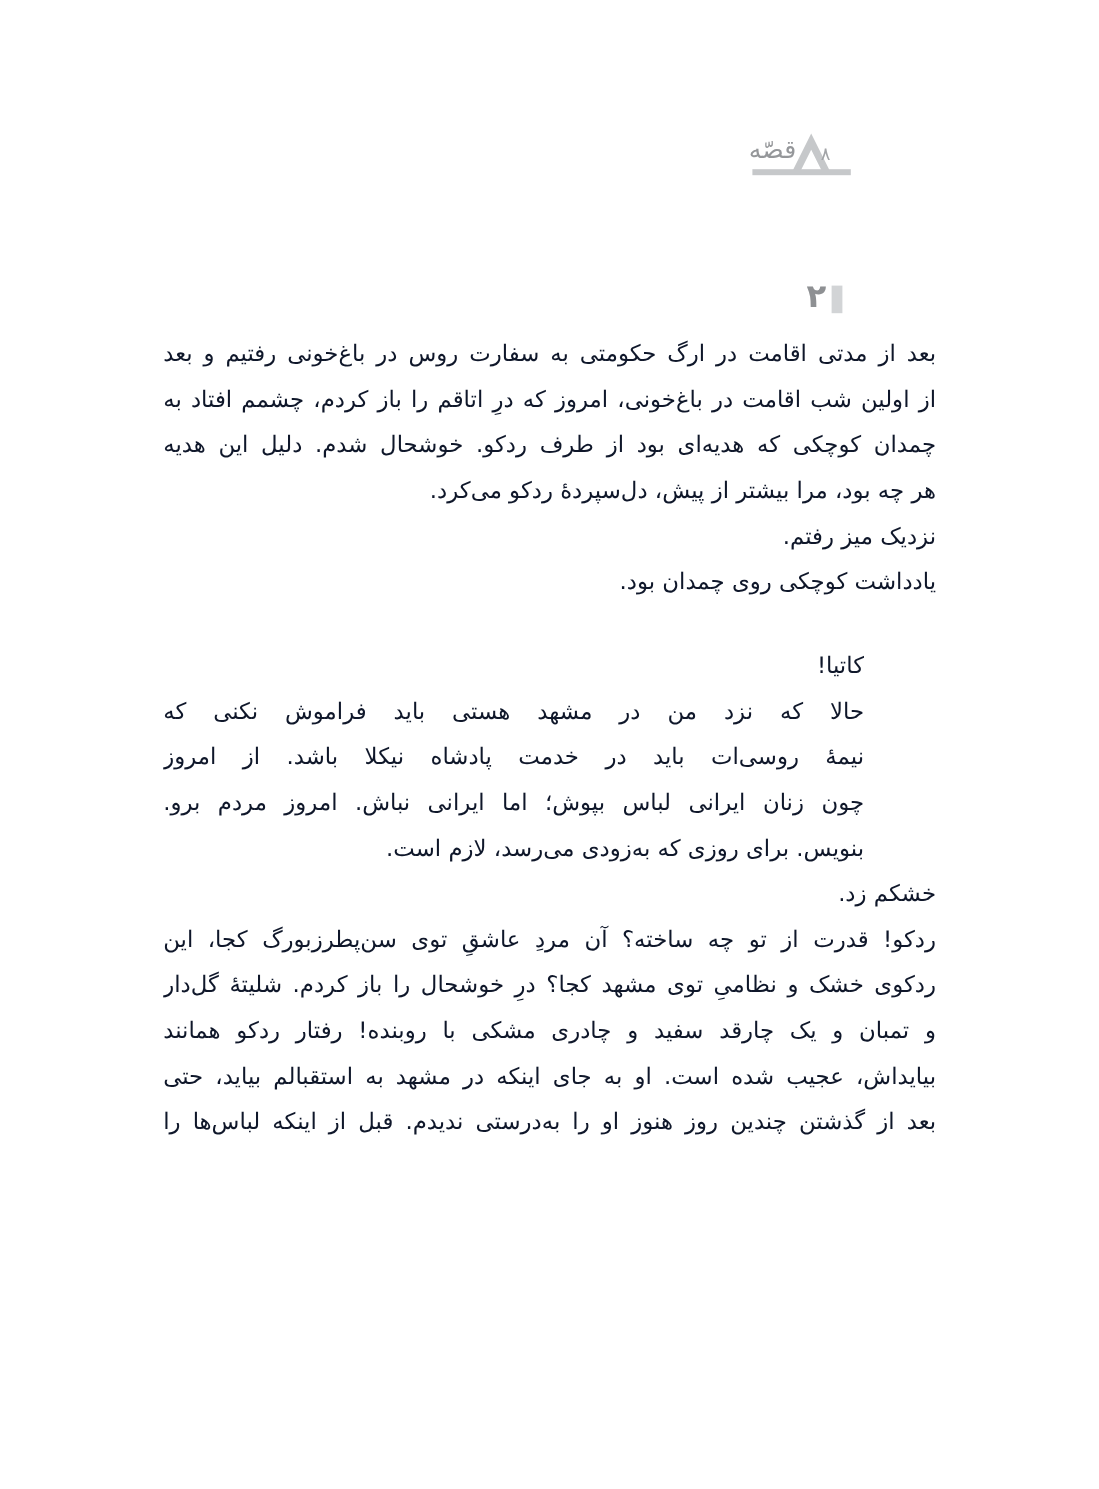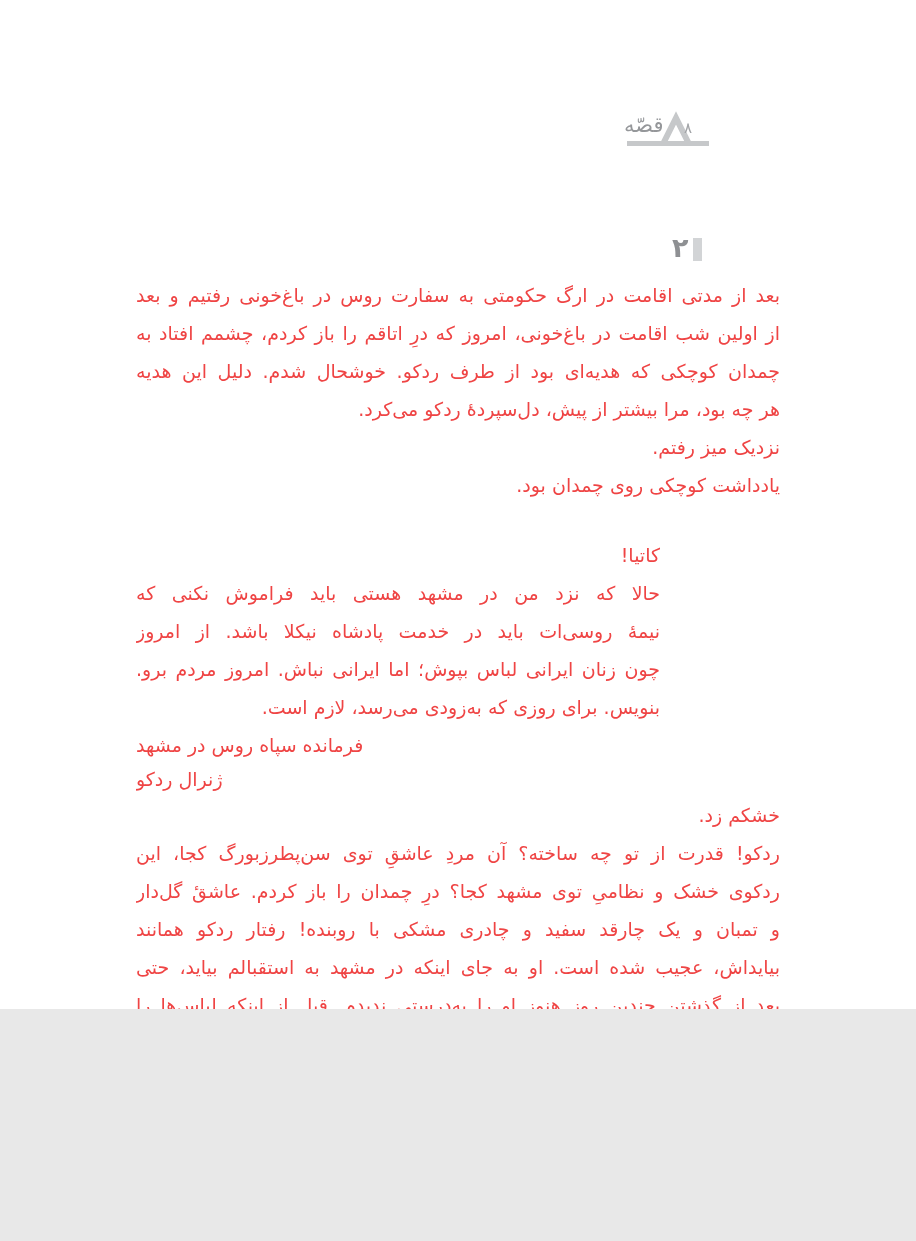--- a/index.html
+++ b/index.html
@@ -1,18 +1,18 @@
 <!DOCTYPE html>
 <html lang="fa"><head>
 <meta charset="utf-8">
 <style>
   html,body { margin:0; padding:0; background:#e8e8e8; }
   .page {
     position:relative;
-    width:916px; height:1009px;
+    width:916px; height:1241px;
     margin:0 auto;
     background:#ffffff;
     font-family:"DejaVu Sans", sans-serif;
     overflow:hidden;
   }
 
   
   .running-head { position:absolute; left:0; top:0; width:916px; height:160px; }
   .head-title {
     position:absolute; left:624px; top:112px;
@@ -42,36 +42,36 @@
   }
   .section-bar {
     display:inline-block; width:9px; height:23px;
     background:#d2d4d6; margin-top:3px;
   }
 
   
   .text-block {
     position:absolute; left:136px; top:276px; width:644px;
     direction:rtl;
-    font-size:19px; line-height:38px; color:#ef4444;
+    font-size:19px; line-height:38px; color:#0f172a;
   }
   .line, .single {
     height:38px; overflow:hidden;
     text-align:justify; text-align-last:justify;
   }
   .single { text-align-last:right; }
   .line.last { text-align-last:right; }
 
   
   .p1 .line.last { }
   
   .p5 .line.last { text-align-last:justify; }
 
   
-  .letter { margin-top:32px; margin-right:120px; }
+  .letter { margin-top:32px; margin-right:60px; }
   .salutation { text-align-last:right; }
   .signature {
     margin-top:2px; line-height:34px;
     text-align:left;
   }
   .sig-line { height:34px; overflow:hidden; }
 </style>
 </head>
 <body>
 
@@ -105,30 +105,26 @@
     <div class="single">یادداشت کوچکی روی چمدان بود.</div>
 
     <section class="letter">
       <div class="single salutation">کاتیا!</div>
       <div class="para letter-body">
           <div class="line">حالا که نزد من در مشهد هستی باید فراموش نکنی که</div>
           <div class="line">نیمهٔ روسی‌ات باید در خدمت پادشاه نیکلا باشد. از امروز</div>
           <div class="line">چون زنان ایرانی لباس بپوش؛ اما ایرانی نباش. امروز مردم برو.</div>
           <div class="line last">بنویس. برای روزی که به‌زودی می‌رسد، لازم است.</div>
         </div>
-      <div class="signature">
-        <div class="sig-line">فرمانده سپاه روس در مشهد</div>
-        <div class="sig-line">ژنرال ردکو</div>
-      </div>
     </section>
 
     <div class="single">خشکم زد.</div>
 
     <div class="para p5">
         <div class="line">ردکو! قدرت از تو چه ساخته؟ آن مردِ عاشقِ توی سن‌پطرزبورگ کجا، این</div>
-        <div class="line">ردکوی خشک و نظامیِ توی مشهد کجا؟ درِ چمدان را باز کردم. عاشقٔ گل‌دار</div>
+        <div class="line">ردکوی خشک و نظامیِ توی مشهد کجا؟ درِ خوشحال را باز کردم. شلیتهٔ گل‌دار</div>
         <div class="line">و تمبان و یک چارقد سفید و چادری مشکی با روبنده! رفتار ردکو همانند</div>
         <div class="line">بیاید‌اش، عجیب شده است. او به جای اینکه در مشهد به استقبالم بیاید، حتی</div>
         <div class="line last">بعد از گذشتن چندین روز هنوز او را به‌درستی ندیدم. قبل از اینکه لباس‌ها را</div>
       </div>
 
   </main>
 </div>
 
 </body></html>

